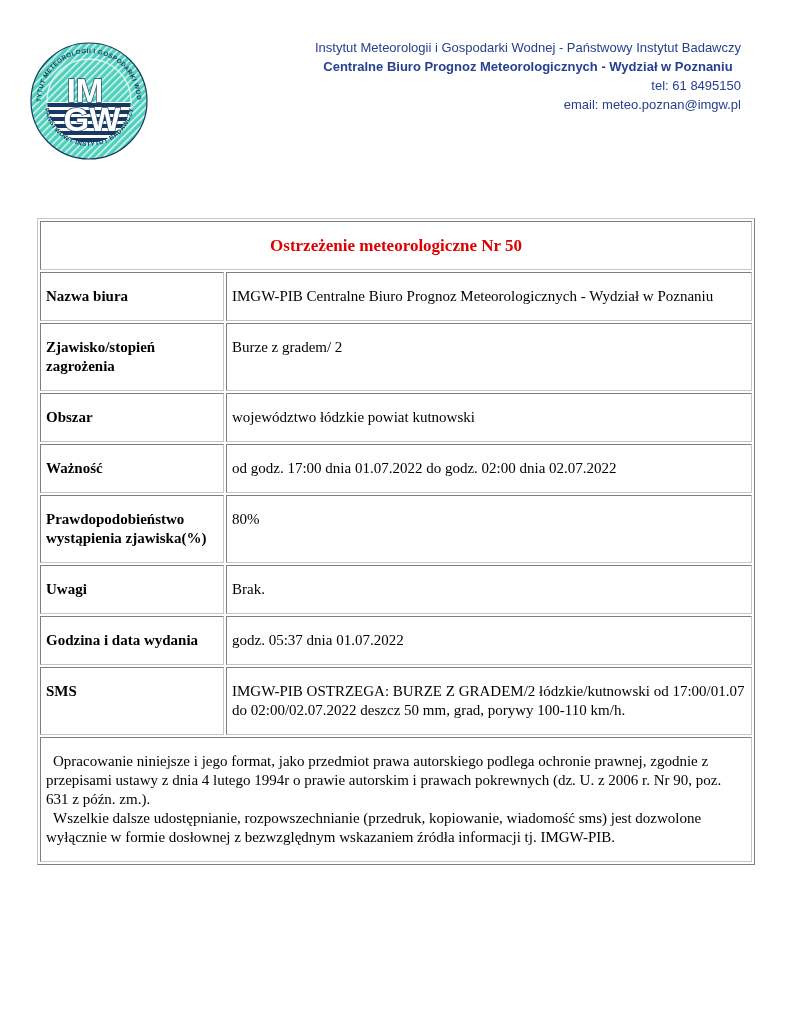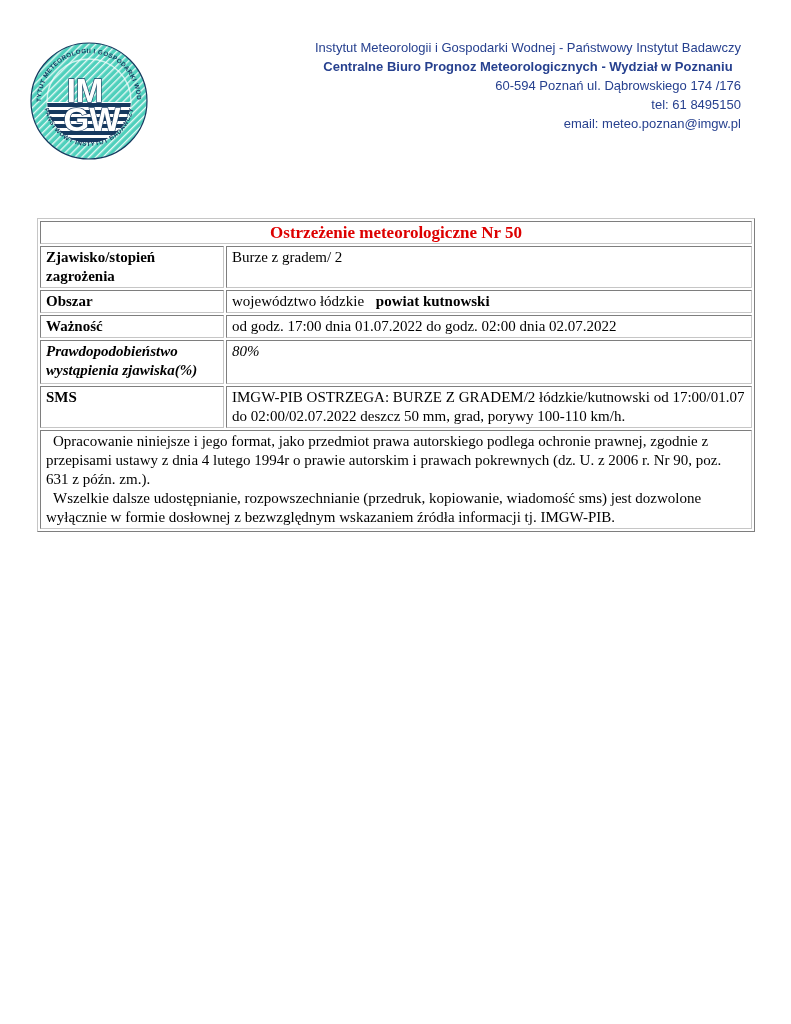--- a/index.html
+++ b/index.html
@@ -29,36 +29,36 @@
     width: 718px;
     border-collapse: separate; border-spacing: 2px;
     background: #ffffff;
     border: 1px solid;
     border-color: #c6c6c6 #7e7e7e #7e7e7e #c6c6c6; 
     font-size: 15px; line-height: 19px; color: #000000;
   }
   table.warning td {
     border: 1px solid;
     border-color: #7e7e7e #c6c6c6 #c6c6c6 #7e7e7e; 
-    padding: 1px 5px;
+    padding: 14px 5px;
     vertical-align: top;
     background: #ffffff;
   }
   td.row-label { font-weight: bold; width: 184px; }
   td.title-cell {
     text-align: center;
     color: #dd0000;
     font-weight: bold;
     font-size: 17px;
     padding: 6px 4px;
   }
-  tr.row-prob td { height: 44px; font-style: italic; }
+  tr.row-prob td { height: 44px; }
   td.footer-cell { padding: 2px 6px 6px 6px; font-family: Liberation Serif, serif; }
   .footer-cell p { text-indent: 7px; }
-  .bold-inline { font-weight: bold; margin-left: 8px; }
+  .bold-inline { font-weight: normal; }
 </style>
 </head>
 <body>
 
 <div class="logo-wrap">
   <svg width="122" height="122" viewBox="0 0 122 122">
     <defs>
       <pattern id="diag" patternUnits="userSpaceOnUse" width="5" height="5" patternTransform="rotate(45 61 61)">
         <rect width="5" height="5" fill="#4fd0bc"></rect>
         <rect width="1.4" height="5" fill="#ffffff" opacity="0.85"></rect>
@@ -91,31 +91,34 @@
     </text>
     <text font-family="Liberation Sans, sans-serif" font-size="6.3" font-weight="bold" fill="#16395f" letter-spacing="0.5">
       <textPath href="#arcBottom" startOffset="50%" text-anchor="middle">PAŃSTWOWY INSTYTUT BADAWCZY</textPath>
     </text>
   </svg>
 </div>
 
 <div class="letterhead">
   <div>Instytut Meteorologii i Gospodarki Wodnej - Państwowy Instytut Badawczy</div>
   <div class="lh-bold">Centralne Biuro Prognoz Meteorologicznych - Wydział w Poznaniu</div>
-  <div>60-594 Poznań ul. Dąbrowskiego 174 /176</div>
   <div>tel: 61 8495150</div>
   <div>email: meteo.poznan@imgw.pl</div>
 </div>
 
 <table class="warning">
   <tbody>
     <tr>
       <td colspan="2" class="title-cell">Ostrzeżenie meteorologiczne Nr 50</td>
     </tr>
 
+    <tr>
+      <td class="row-label">Nazwa biura</td>
+      <td class="row-value">IMGW-PIB Centralne Biuro Prognoz Meteorologicznych - Wydział w Poznaniu</td>
+    </tr>
 
     <tr>
       <td class="row-label">Zjawisko/stopień zagrożenia</td>
       <td class="row-value">Burze z gradem/ 2</td>
     </tr>
 
     <tr>
       <td class="row-label">Obszar</td>
       <td class="row-value"><span>województwo łódzkie </span><span class="bold-inline">powiat kutnowski</span></td>
     </tr>
@@ -124,21 +127,29 @@
       <td class="row-label">Ważność</td>
       <td class="row-value">od godz. 17:00 dnia 01.07.2022 do godz. 02:00 dnia 02.07.2022</td>
     </tr>
 
 
     <tr class="row-prob">
       <td class="row-label">Prawdopodobieństwo wystąpienia zjawiska(%)</td>
       <td class="row-value">80%</td>
     </tr>
 
+    <tr>
+      <td class="row-label">Uwagi</td>
+      <td class="row-value">Brak.</td>
+    </tr>
 
+    <tr>
+      <td class="row-label">Godzina i data wydania</td>
+      <td class="row-value">godz. 05:37 dnia 01.07.2022</td>
+    </tr>
 
     <tr>
       <td class="row-label">SMS</td>
       <td class="row-value">IMGW-PIB OSTRZEGA: BURZE Z GRADEM/2 łódzkie/kutnowski od 17:00/01.07 do 02:00/02.07.2022 deszcz 50 mm, grad, porywy 100-110 km/h.</td>
     </tr>
 
     <tr>
       <td colspan="2" class="footer-cell">
         <p>Opracowanie niniejsze i jego format, jako przedmiot prawa autorskiego podlega ochronie prawnej, zgodnie z przepisami ustawy z dnia 4 lutego 1994r o prawie autorskim i prawach pokrewnych (dz. U. z 2006 r. Nr 90, poz. 631 z późn. zm.).</p>
         <p>Wszelkie dalsze udostępnianie, rozpowszechnianie (przedruk, kopiowanie, wiadomość sms) jest dozwolone wyłącznie w formie dosłownej z bezwzględnym wskazaniem źródła informacji tj. IMGW-PIB.</p>

